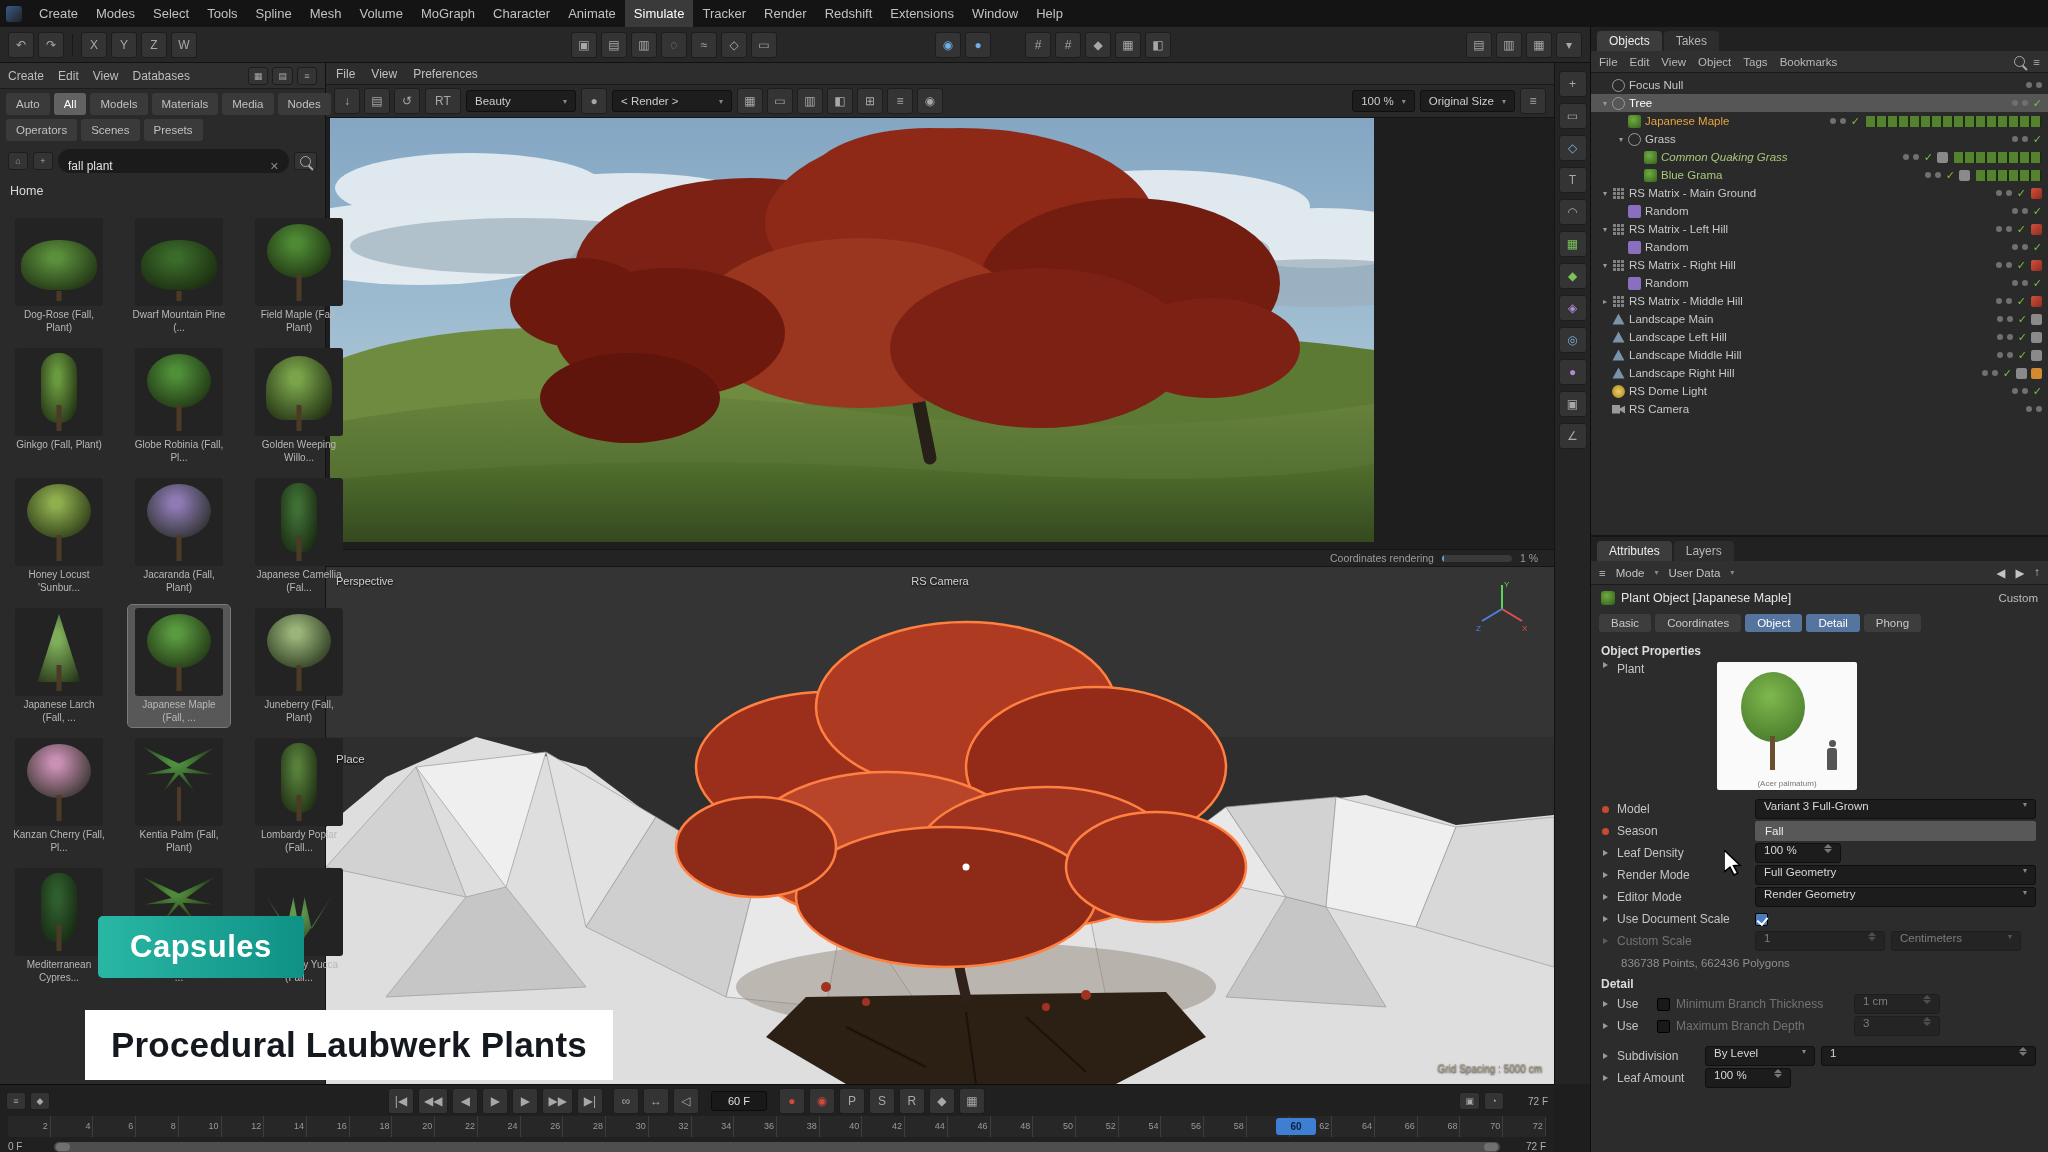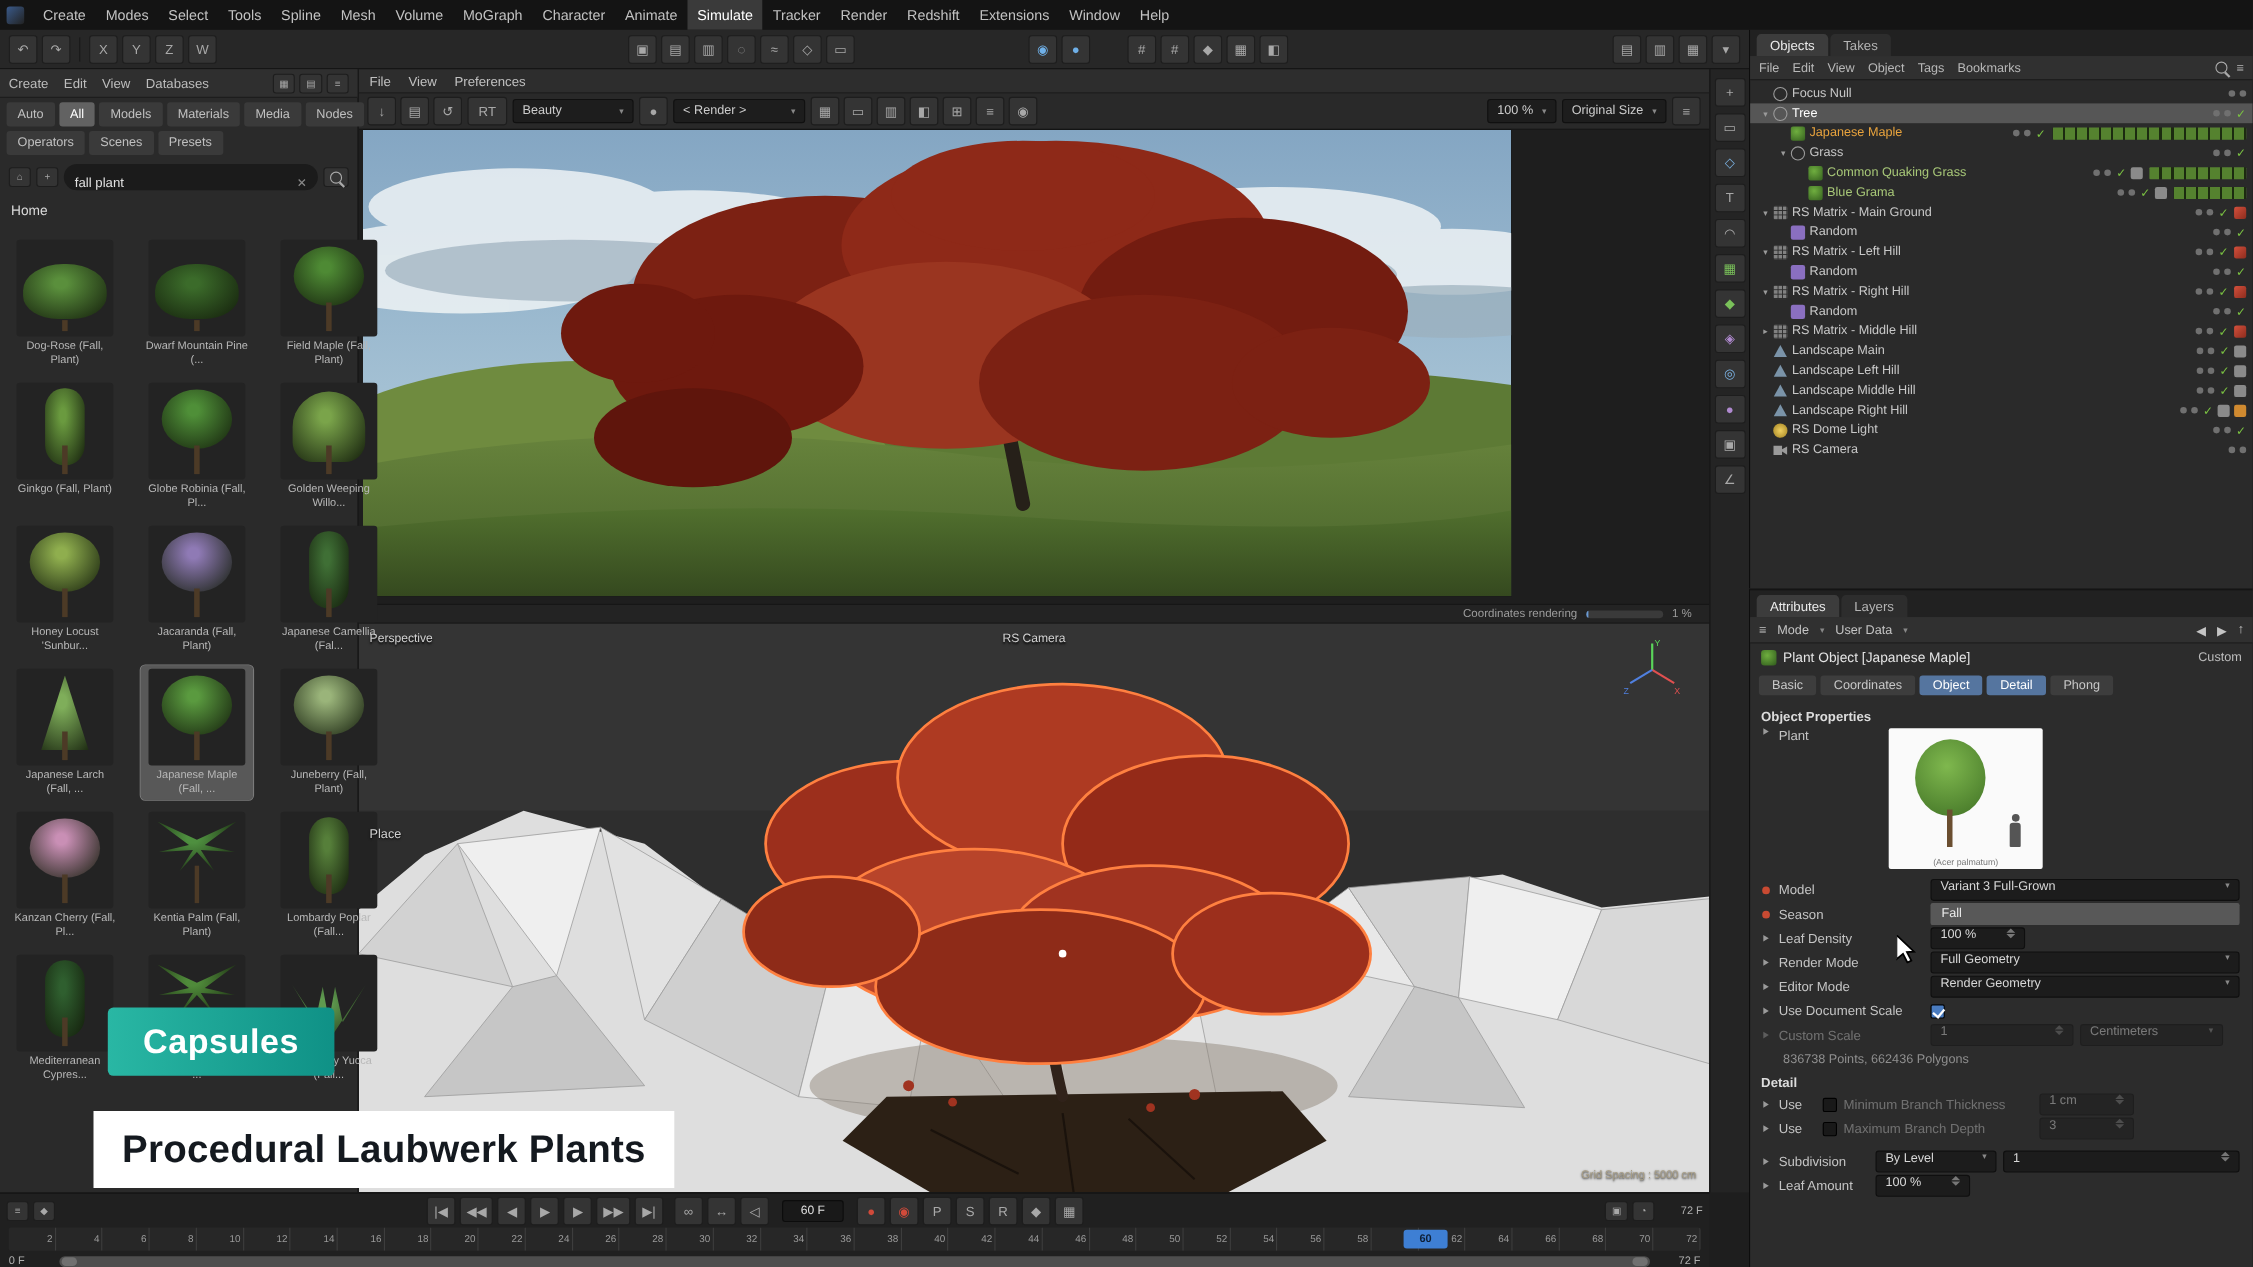--- a/index.html
+++ b/index.html
@@ -826,21 +826,21 @@
         <span class="om-flex"></span>
         <span class="om-dot"></span>
         <span class="om-dot"></span>
         <span class="om-check">✓</span>
 
       </div>
 
       <div class="om-row checked has-ftag" style="--ind: 2;">
         <span class="om-arrow"></span>
         <span class="om-icon" data-oicon="plant"></span>
-        <span class="om-name" style="color: rgb(168, 200, 120);">Common Quaking Grass</span>
+        <span class="om-name" style="color: rgb(168, 200, 120); font-style: italic;">Common Quaking Grass</span>
         <span class="om-flex"></span>
         <span class="om-dot"></span>
         <span class="om-dot"></span>
         <span class="om-check">✓</span>
 
         <span class="om-ftag"></span>
 
         <span class="om-swatches has" style="width: 88px;"></span>
       </div>
 

